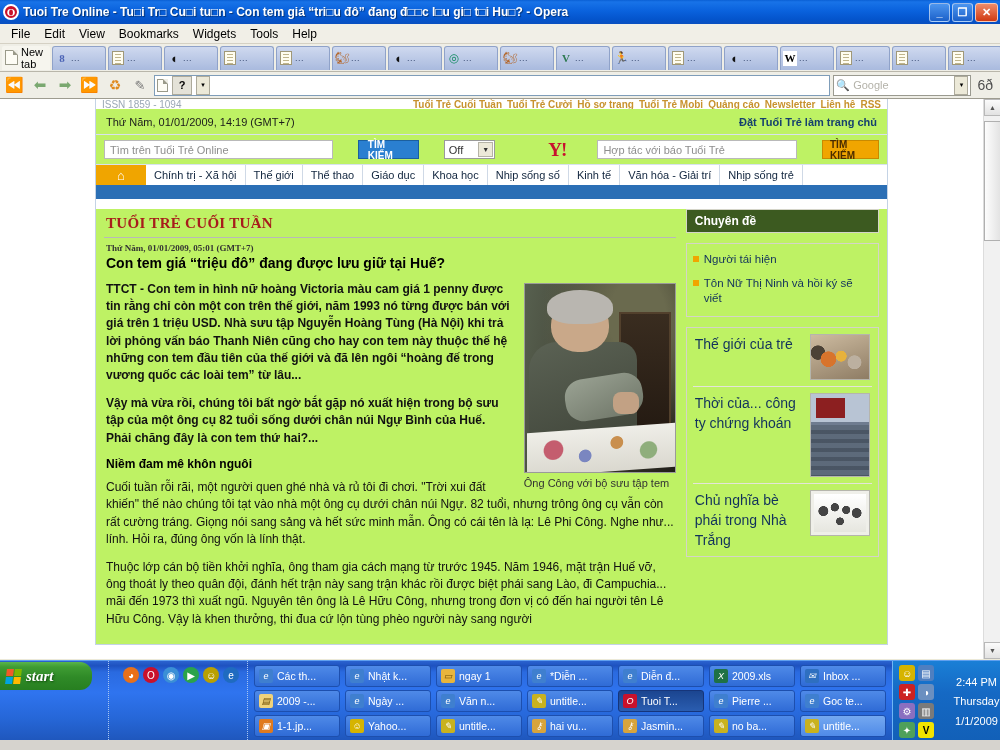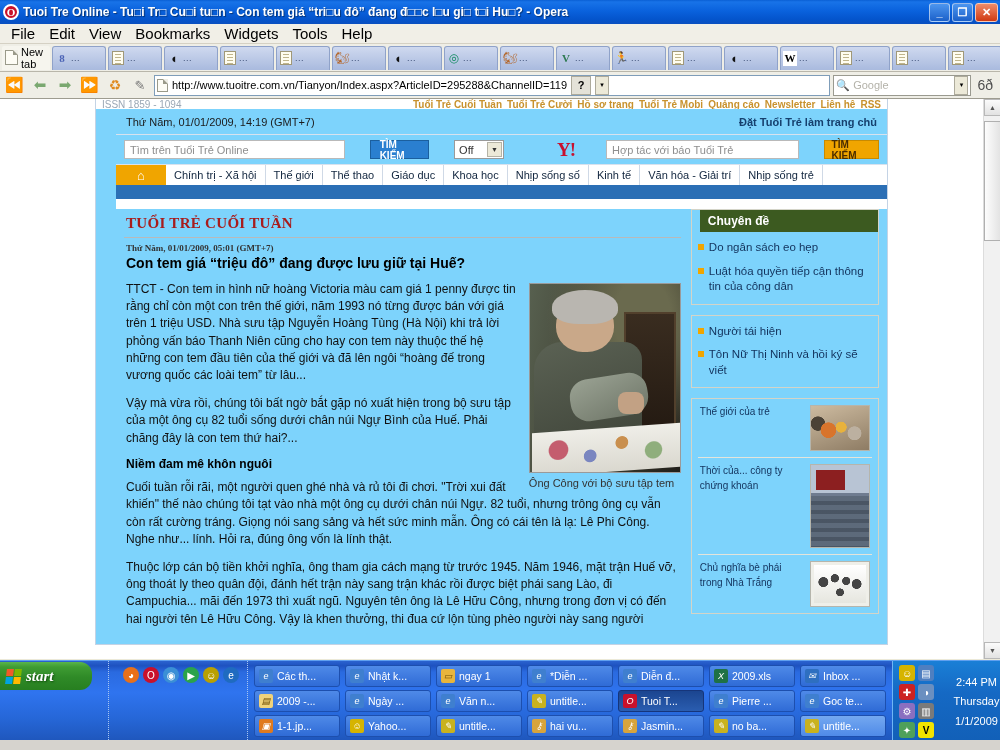--- a/index.html
+++ b/index.html
@@ -38,21 +38,21 @@
     font:bold 11px "Liberation Sans", sans-serif; color:#fff;
     background:linear-gradient(180deg,#4d96ef,#1b60c9);
   }
   .wbtn.close { background:linear-gradient(180deg,#f08c6a,#d03a12); border-color:#f7c8b6; width:23px; }
 
   
   .menubar {
     height:20px; background:#f1efe7; border-bottom:1px solid #d5d1c4;
     display:flex; align-items:center; padding-left:4px;
   }
-  .menuitem { padding:2px 7px; font-size:15px; color:#000; }
+  .menuitem { padding:2px 7px; font-size:12px; color:#000; }
 
   
   .tabbar {
     height:28px; background:#efeee6; display:flex; align-items:center;
     padding:0 2px; border-bottom:1px solid #b9b6aa; gap:2px; overflow:hidden;
   }
   .newtab {
     display:flex; align-items:center; gap:3px; padding:2px 7px 2px 3px;
     background:#f6f5ee; height:24px; border-radius:2px 2px 0 0;
   }
@@ -103,21 +103,21 @@
 
   
   .topstrip {
     height:10px; margin:0 95px 0 95px; border-left:1px solid #c4d3e5; border-right:1px solid #c4d3e5;
     display:flex; align-items:flex-start; justify-content:space-between; overflow:hidden;
     font-size:10px; color:#9aa7b5; padding:0 6px;
   }
   .topstrip .right { display:flex; gap:5px; color:#c8922e; font-weight:bold; }
 
   
-  .site { margin:0 95px; border:1px solid #c4d3e5; border-top:none; background:#7dd3fc;padding-left:20px; }
+  .site { margin:0 95px; border:1px solid #c4d3e5; border-top:none; background:#bef264; }
   .daterow {
     height:26px; display:flex; align-items:center; justify-content:space-between;
     padding:0 10px; border-bottom:1px solid #d8e2ee; font-size:11px; color:#1b1b1b;
   }
   .daterow .home { font-weight:bold; color:#16406e; }
   .searchrow {
     height:30px; display:flex; align-items:center; padding:0 8px; gap:25px;
     border-bottom:1px solid #d8e2ee;
   }
   .inp {
@@ -177,33 +177,33 @@
   .ph-hand { position:absolute; left:88px; top:108px; width:26px; height:22px; border-radius:8px; background:#c2a184; }
   .ph-album{ position:absolute; left:2px; bottom:0; width:148px; height:44px; background:linear-gradient(180deg,#efeee8,#dad8cf); transform:skewY(-4deg); }
   .ph-album:before{content:"";position:absolute;inset:6px 8px;background:
      radial-gradient(circle at 14% 40%, #c45d6e 0 8%, transparent 9%),
      radial-gradient(circle at 38% 65%, #7a86c0 0 7%, transparent 8%),
      radial-gradient(circle at 62% 30%, #c98f4e 0 7%, transparent 8%),
      radial-gradient(circle at 86% 60%, #8fae7c 0 7%, transparent 8%);}
   .caption { font-size:11px; color:#333; line-height:1.35; padding-top:3px; }
 
   .para { font-size:12px; color:#111; line-height:1.45; margin:0 0 10px 2px; }
-  .para.lead { font-weight:normal; }
+  .para.lead { font-weight:bold; }
   .subhead { font:bold 12px "Liberation Sans", sans-serif; margin:4px 0 8px 2px; }
 
   
   .sbox { border:1px solid #d4d4c8; margin-bottom:10px; }
-  .sbox-hd { height:22px; background:#3c5a20; color:#fff; font:bold 12px "Liberation Sans",sans-serif; display:flex; align-items:center; padding-left:8px;margin-left:8px; }
+  .sbox-hd { height:22px; background:#3c5a20; color:#fff; font:bold 12px "Liberation Sans",sans-serif; display:flex; align-items:center; padding-left:8px; }
   .sbox-hd.olive { background:#6b6a2a; }
   .sbox-bd { padding:4px 6px 5px 6px; }
   .slink { display:flex; gap:5px; font-size:11.5px; color:#12325c; line-height:1.35; padding:4px 0; }
   .bullet { width:6px; height:6px; background:#f0a500; flex:none; margin-top:4px; }
   .srow { display:flex; gap:6px; align-items:flex-start; padding:6px 2px; border-top:1px solid #e4e4da; }
   .srow:first-child { border-top:none; }
-  .srow .stxt { flex:1; font-size:10px; color:#12325c; line-height:1.45; }
+  .srow .stxt { flex:1; font-size:14px; color:#12325c; line-height:1.45; }
   .thumb { width:60px; height:46px; border:1px solid #b5b5ac; flex:none; overflow:hidden; position:relative; }
   .th1 { background:linear-gradient(160deg,#cdbba0,#8e7c64); }
   .th1:before{content:"";position:absolute;inset:0;background:
      radial-gradient(circle at 30% 55%, #d8742c 0 16%, transparent 17%),
      radial-gradient(circle at 52% 48%, #e8b23c 0 14%, transparent 15%),
      radial-gradient(circle at 75% 62%, #bcb0a0 0 13%, transparent 14%),
      radial-gradient(circle at 12% 40%, #4b4236 0 12%, transparent 13%);}
   .th2 { height:84px; background:linear-gradient(180deg,#b8c4d4 0 34%, #6f7c90 34% 100%); }
   .th2:before{content:"";position:absolute;left:8%;top:6%;width:50%;height:24%;background:#8c1f20;}
   .th2:after{content:"";position:absolute;left:0;top:38%;right:0;bottom:0;background:
@@ -376,21 +376,20 @@
 
   <div class="addrbar">
     <div class="navbtn arrow-dim">⏪</div>
     <div class="navbtn arrow-l">⬅</div>
     <div class="navbtn arrow-r">➡</div>
     <div class="navbtn arrow-dim">⏩</div>
     <div class="navbtn" style="color:#e08a1e;font-size:14px">♻</div>
     <div class="navbtn" style="color:#777;font-size:13px">✎</div>
     <div class="urlbox">
       <span class="doc-ico" style="width:11px;height:13px"></span>
-      <span class="txt">http://www.tuoitre.com.vn/Tianyon/Index.aspx?ArticleID=295288&amp;ChannelID=119</span>
       <span class="qbtn">?</span>
       <span class="ddarrow">▾</span>
     </div>
     <div class="searchbox">
       <span style="font-size:11px;color:#3a6ea8">🔍</span>
       <span class="ph">Google</span>
       <span class="ddarrow">▾</span>
     </div>
     <div class="glasses">6ð</div>
   </div>
@@ -477,30 +476,20 @@
                 <div class="subhead">Niềm đam mê khôn nguôi</div>
                 <p class="para">Cuối tuần rỗi rãi, một người quen ghé nhà và rủ tôi đi chơi. "Trời xui đất khiến" thế nào chúng tôi tạt vào nhà một ông cụ dưới chân núi Ngự. 82 tuổi, nhưng trông ông cụ vẫn còn rất cường tráng. Giọng nói sang sảng và hết sức minh mẫn. Ông có cái tên là lạ: Lê Phi Công. Nghe như... lính. Hỏi ra, đúng ông vốn là lính thật.</p>
                 <p class="para">Thuộc lớp cán bộ tiền khởi nghĩa, ông tham gia cách mạng từ trước 1945. Năm 1946, mặt trận Huế vỡ, ông thoát ly theo quân đội, đánh hết trận này sang trận khác rồi được biệt phái sang Lào, đi Campuchia... mãi đến 1973 thì xuất ngũ. Nguyên tên ông là Lê Hữu Công, nhưng trong đơn vị có đến hai người tên Lê Hữu Công. Vậy là khen thưởng, thi đua cứ lộn tùng phèo người này sang người</p>
               </div>
             </div>
 
             <div class="colside">
 
               <div class="sbox">
                 <div class="sbox-hd">Chuyên đề</div>
-                <div class="sbox-bd">
-                  <div class="slink">
-                      <i class="bullet"></i>
-                      <span>Do ngân sách eo hẹp</span>
-                    </div>
-                  <div class="slink">
-                      <i class="bullet"></i>
-                      <span>Luật hóa quyền tiếp cận thông tin của công dân</span>
-                    </div>
-                </div>
               </div>
 
               <div class="sbox">
                 <div class="sbox-bd">
                   <div class="slink">
                       <i class="bullet"></i>
                       <span>Người tái hiện</span>
                     </div>
                   <div class="slink">
                       <i class="bullet"></i>

